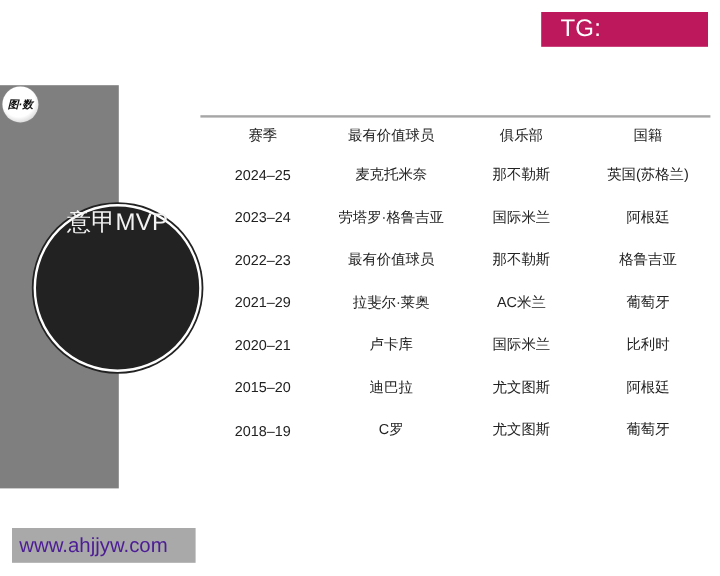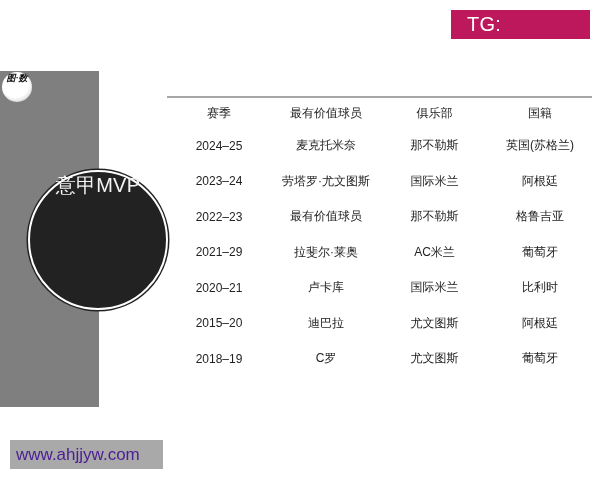--- a/index.html
+++ b/index.html
@@ -17,21 +17,21 @@
     }
     .gray-panel {
       position: absolute; left: 0; top: 71px; width: 99px; height: 336px;
       background: #7f7f7f;
     }
     .logo {
       position: absolute; left: 2px; top: 72px; width: 30px; height: 30px;
       border-radius: 50%;
       background: radial-gradient(circle at 45% 40%, #ffffff 55%, #dcdcdc 75%, #b8b8b0 100%);
       box-shadow: 0 0 1px #999;
-      display: flex; justify-content: center;
+      display: flex; align-items: center; justify-content: center;
       font-size: 9px; font-weight: bold; color: #111; font-style: italic;
     }
     .badge-circle {
       position: absolute; left: 28px; top: 170px; width: 140px; height: 140px;
       border-radius: 50%;
       background: #222222;
       border: 2px solid #ffffff;
       box-shadow: 0 0 0 1.5px #222222;
       box-sizing: border-box;
       display: flex; align-items: flex-start; justify-content: center;
@@ -98,21 +98,21 @@
   </thead>
   <tbody>
     <tr>
       <td>2024–25</td>
       <td>麦克托米奈</td>
       <td>那不勒斯</td>
       <td>英国(苏格兰)</td>
     </tr>
     <tr>
       <td>2023–24</td>
-      <td>劳塔罗·尤文图斯</td>
+      <td>劳塔罗·格鲁吉亚</td>
       <td>国际米兰</td>
       <td>阿根廷</td>
     </tr>
     <tr>
       <td>2022–23</td>
       <td>最有价值球员</td>
       <td>那不勒斯</td>
       <td>格鲁吉亚</td>
     </tr>
     <tr>

